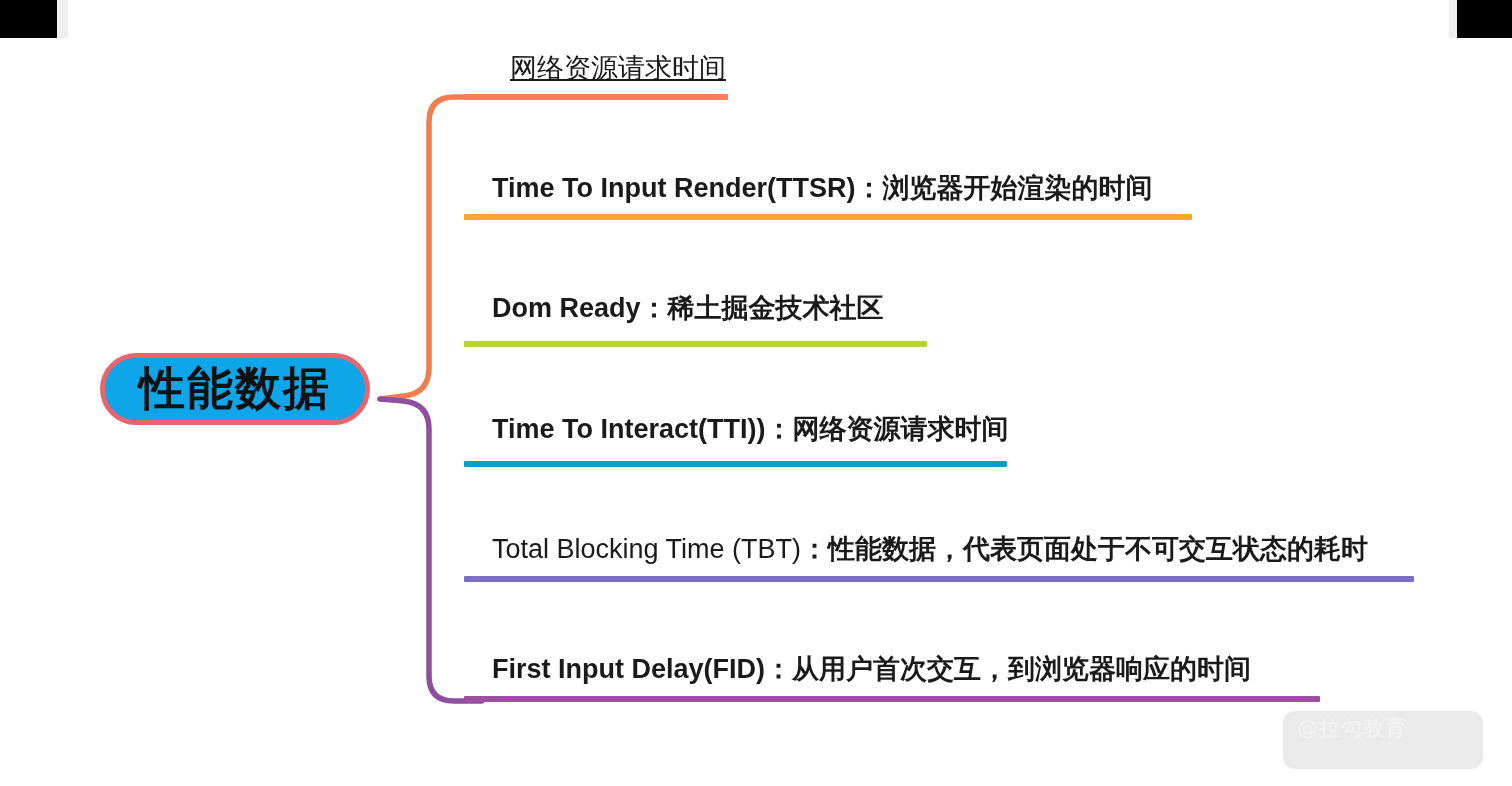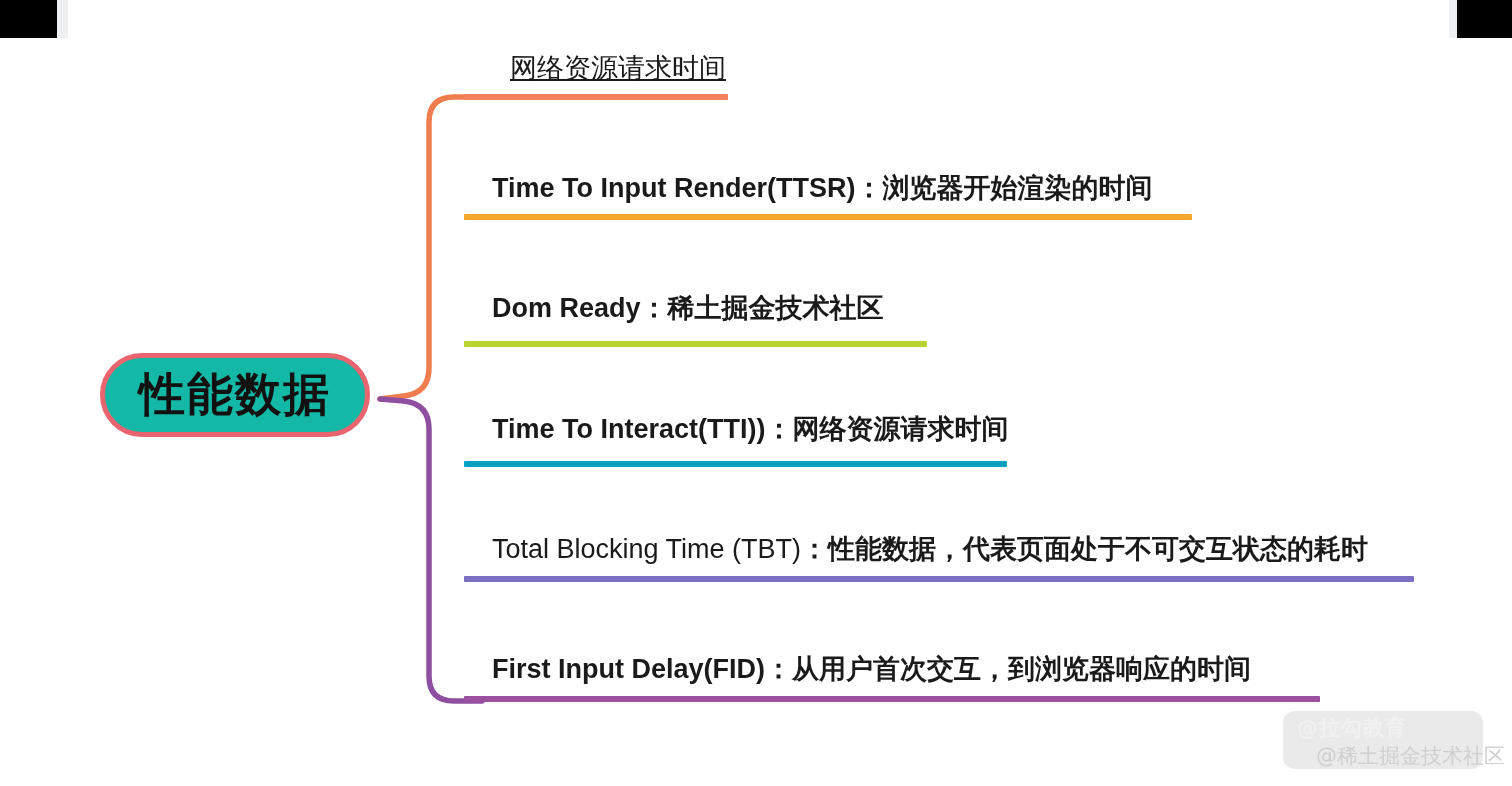--- a/index.html
+++ b/index.html
@@ -43,24 +43,24 @@
     width: 8px; height: 38px;
     background: #eeeff0;
   }
 
   
   .root-node {
     position: absolute;
     left: 100px;
     top: 353px;
     width: 270px;
-    height: 84px;
+    height: 72px;
     border: 5px solid #14532d;
     border-radius: 48px;
-    background: #14b8a6;
+    background: #0ea5e9;
     display: flex;
     align-items: center;
     justify-content: center;
     box-sizing: border-box;
   }
   .root-node-label {
     font-size: 46px;
     font-weight: 700;
     color: #111111;
     letter-spacing: 2px;
@@ -193,15 +193,14 @@
 
   <div class="branch">
     <div class="branch-text" id="bt-5" style="left: 492px; top: 651px; font-size: 27px;">
       <span class="en" style="font-weight: 700; margin-top: 44px;">First Input Delay(FID)</span><span class="cn">：从用户首次交互，到浏览器响应的时间</span>
     </div>
     <div class="branch-rule" id="br-5" style="left: 464px; top: 696px; width: 856px; background: rgb(155, 81, 159);"></div>
   </div>
 
   <div class="watermark"></div>
   <div class="watermark-main">@拉勾教育</div>
-  <div class="watermark-sub">@稀土掘金技术社区</div>
 
 </div>
 
 </body></html>

